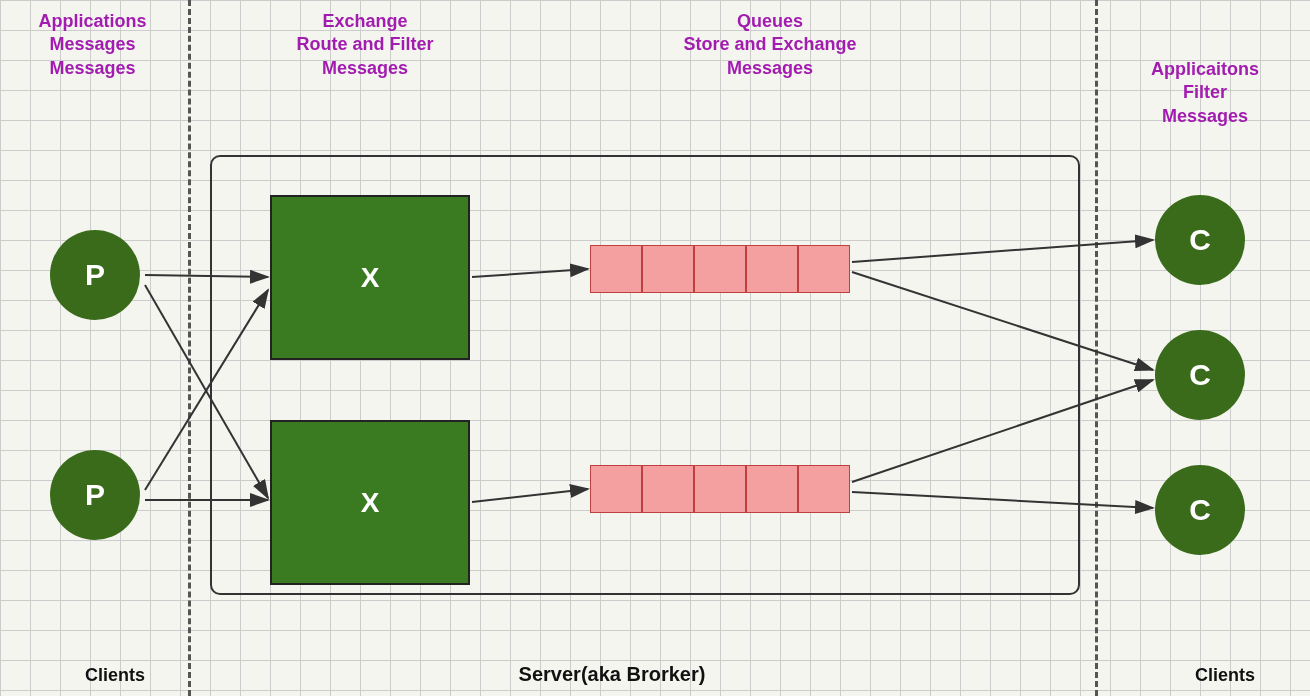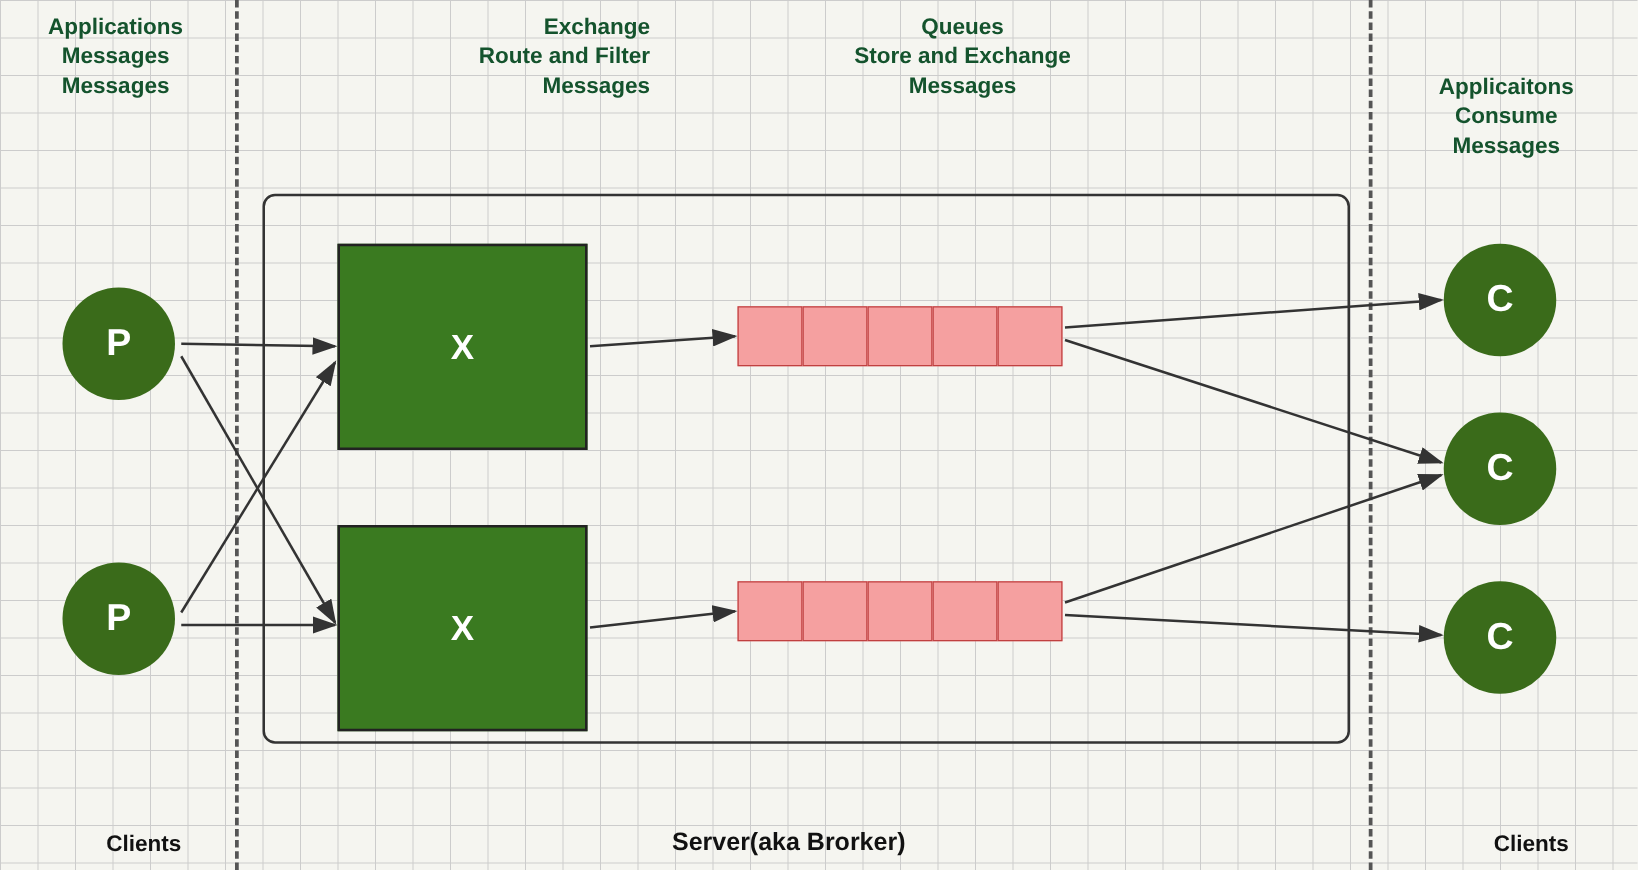--- a/index.html
+++ b/index.html
@@ -23,21 +23,21 @@
     }
 
     
     .col-header {
       position: absolute;
       top: 10px;
       text-align: center;
       font-size: 18px;
       font-weight: bold;
       line-height: 1.3;
-      color: #14532d;
+      color: #a21caf;
     }
 
     
     .divider {
       position: absolute;
       top: 0;
       bottom: 0;
       width: 2px;
       border-left: 3px dashed #555;
     }
@@ -117,35 +117,35 @@
 <body>
 
 <div class="diagram-container">
 
   <div class="col-header" style="left: 0px; width: 185px;">
     <span>Applications</span><br>
     <span>Messages</span><br>
     <span>Messages</span>
   </div>
 
-  <div class="col-header" style="left: 210px; width: 310px; text-align: right;">
+  <div class="col-header" style="left: 210px; width: 310px;">
     <span>Exchange</span><br>
     <span>Route and Filter</span><br>
     <span>Messages</span>
   </div>
 
   <div class="col-header" style="left: 580px; width: 380px;">
     <span>Queues</span><br>
     <span>Store and Exchange</span><br>
     <span>Messages</span>
   </div>
 
   <div class="col-header" style="left: 1100px; width: 210px; margin-top: 48px;">
     <span>Applicaitons</span><br>
-    <span>Consume</span><br>
+    <span>Filter</span><br>
     <span>Messages</span>
   </div>
 
   <div class="divider" style="left: 188px;"></div>
   <div class="divider" style="left: 1095px;"></div>
 
   <div class="circle" style="left: 50px; top: 230px;">
     <span>P</span>
   </div>
   <div class="circle" style="left: 50px; top: 450px;">
@@ -184,21 +184,21 @@
   <div class="circle" style="left: 1155px; top: 330px;">
     <span>C</span>
   </div>
   <div class="circle" style="left: 1155px; top: 465px;">
     <span>C</span>
   </div>
 
   <div class="bottom-label" style="left: 30px; width: 150px;">
     <span>Clients</span>
   </div>
-  <div class="bottom-label" style="left: 396px; width: 450px; font-size: 20px;">
+  <div class="bottom-label" style="left: 377px; width: 450px; font-size: 20px;">
     <span>Server(aka Brorker)</span>
   </div>
   <div class="bottom-label" style="left: 1140px; width: 150px;">
     <span>Clients</span>
   </div>
 
   <svg class="arrows-svg">
     <defs>
       <marker id="arrowhead" markerWidth="10" markerHeight="7" refX="9" refY="3.5" orient="auto">
         <polygon points="0 0, 10 3.5, 0 7" fill="#333"></polygon>

